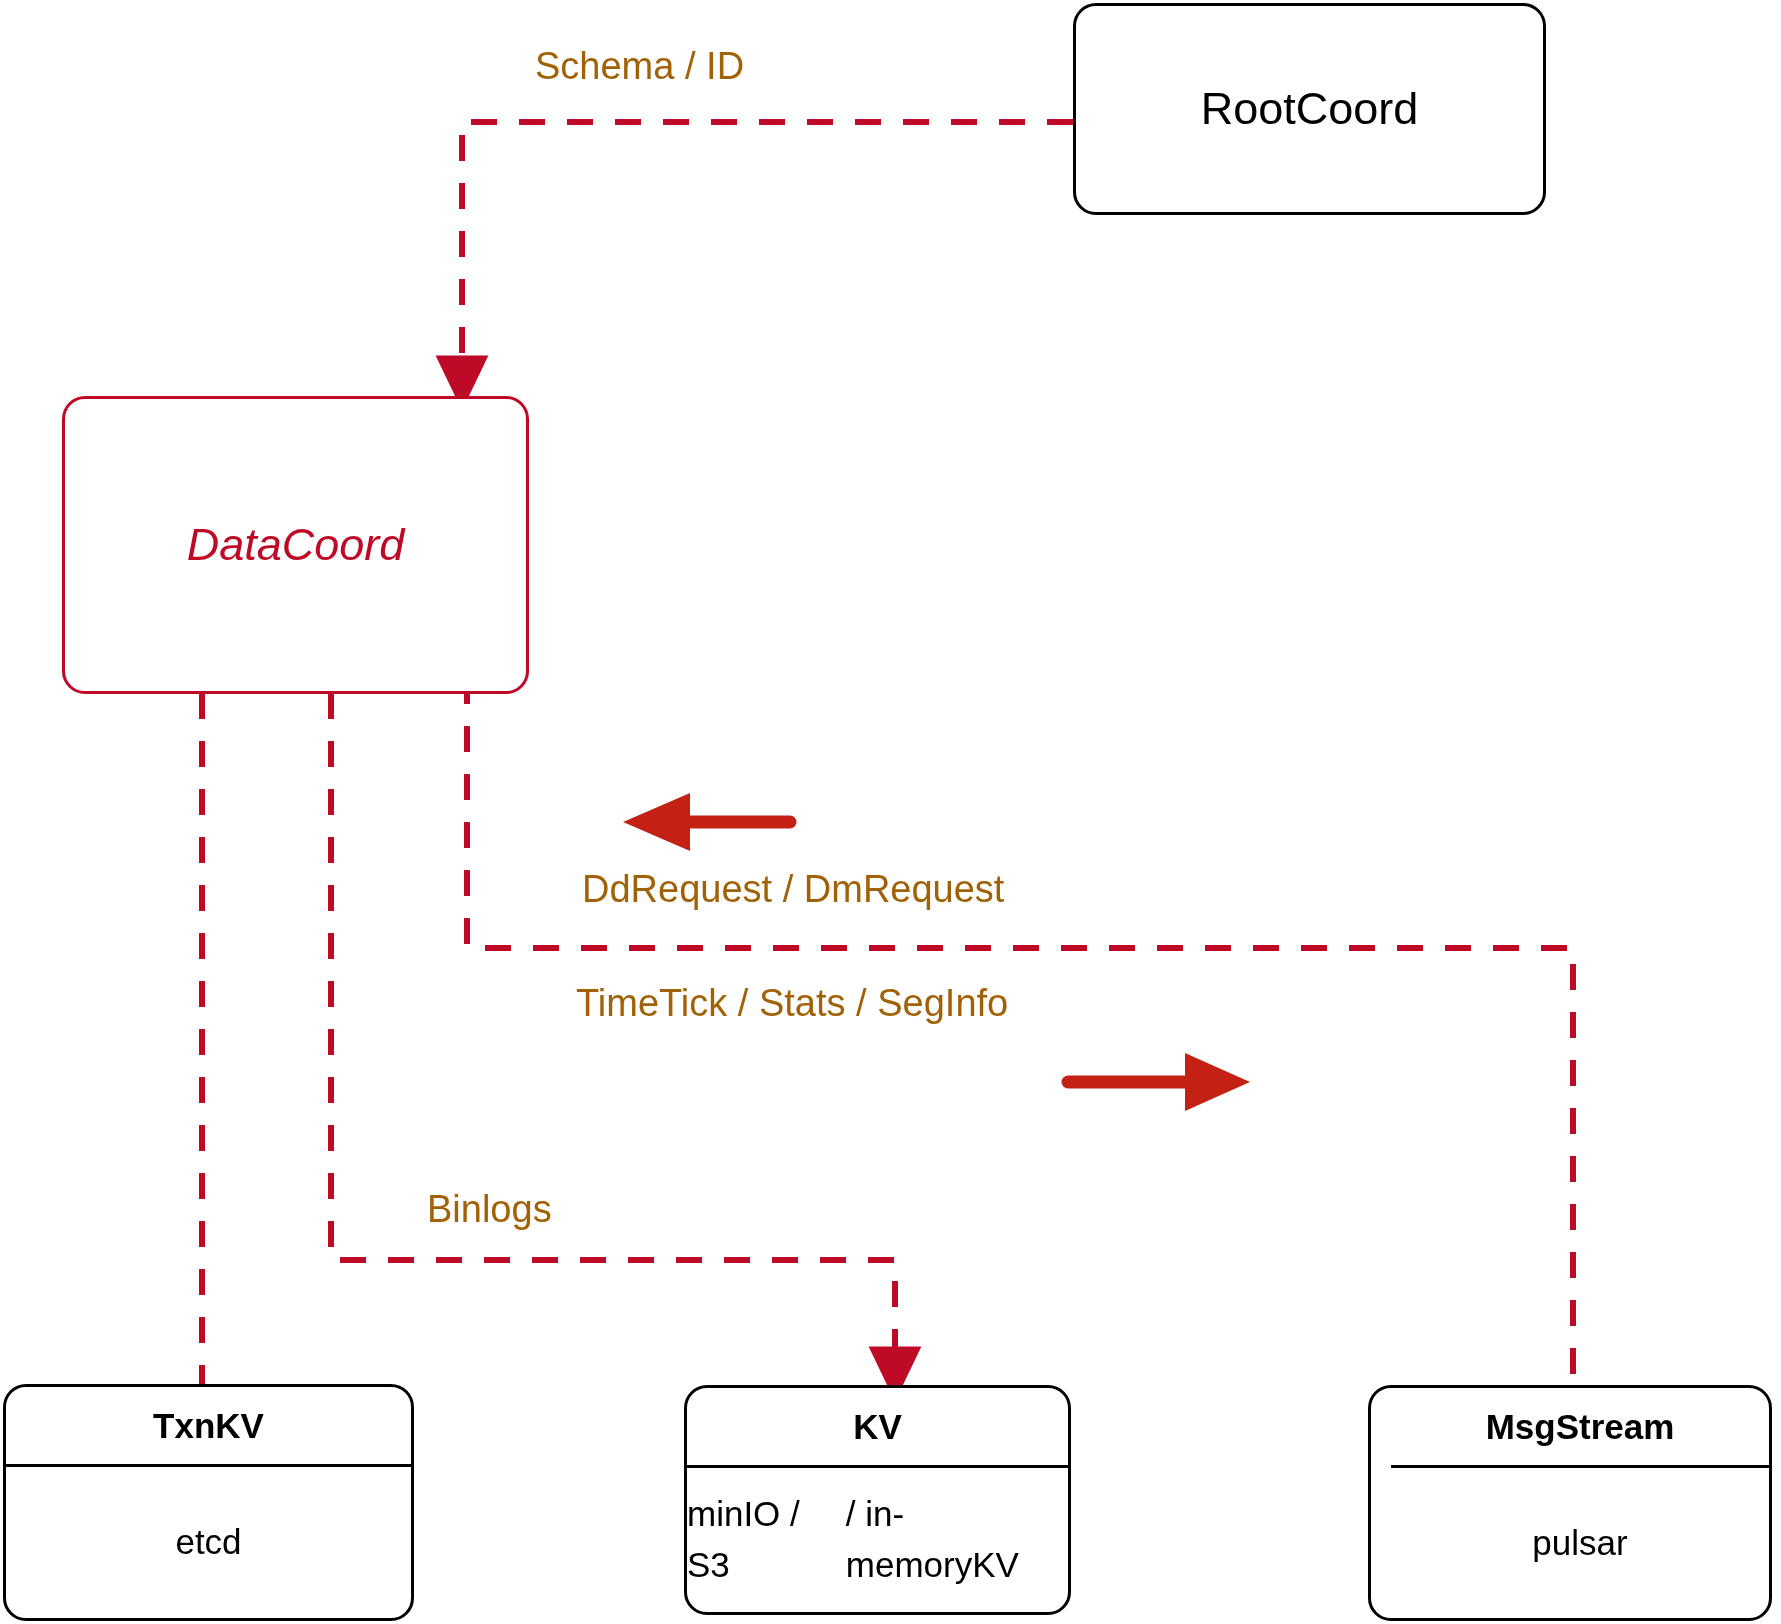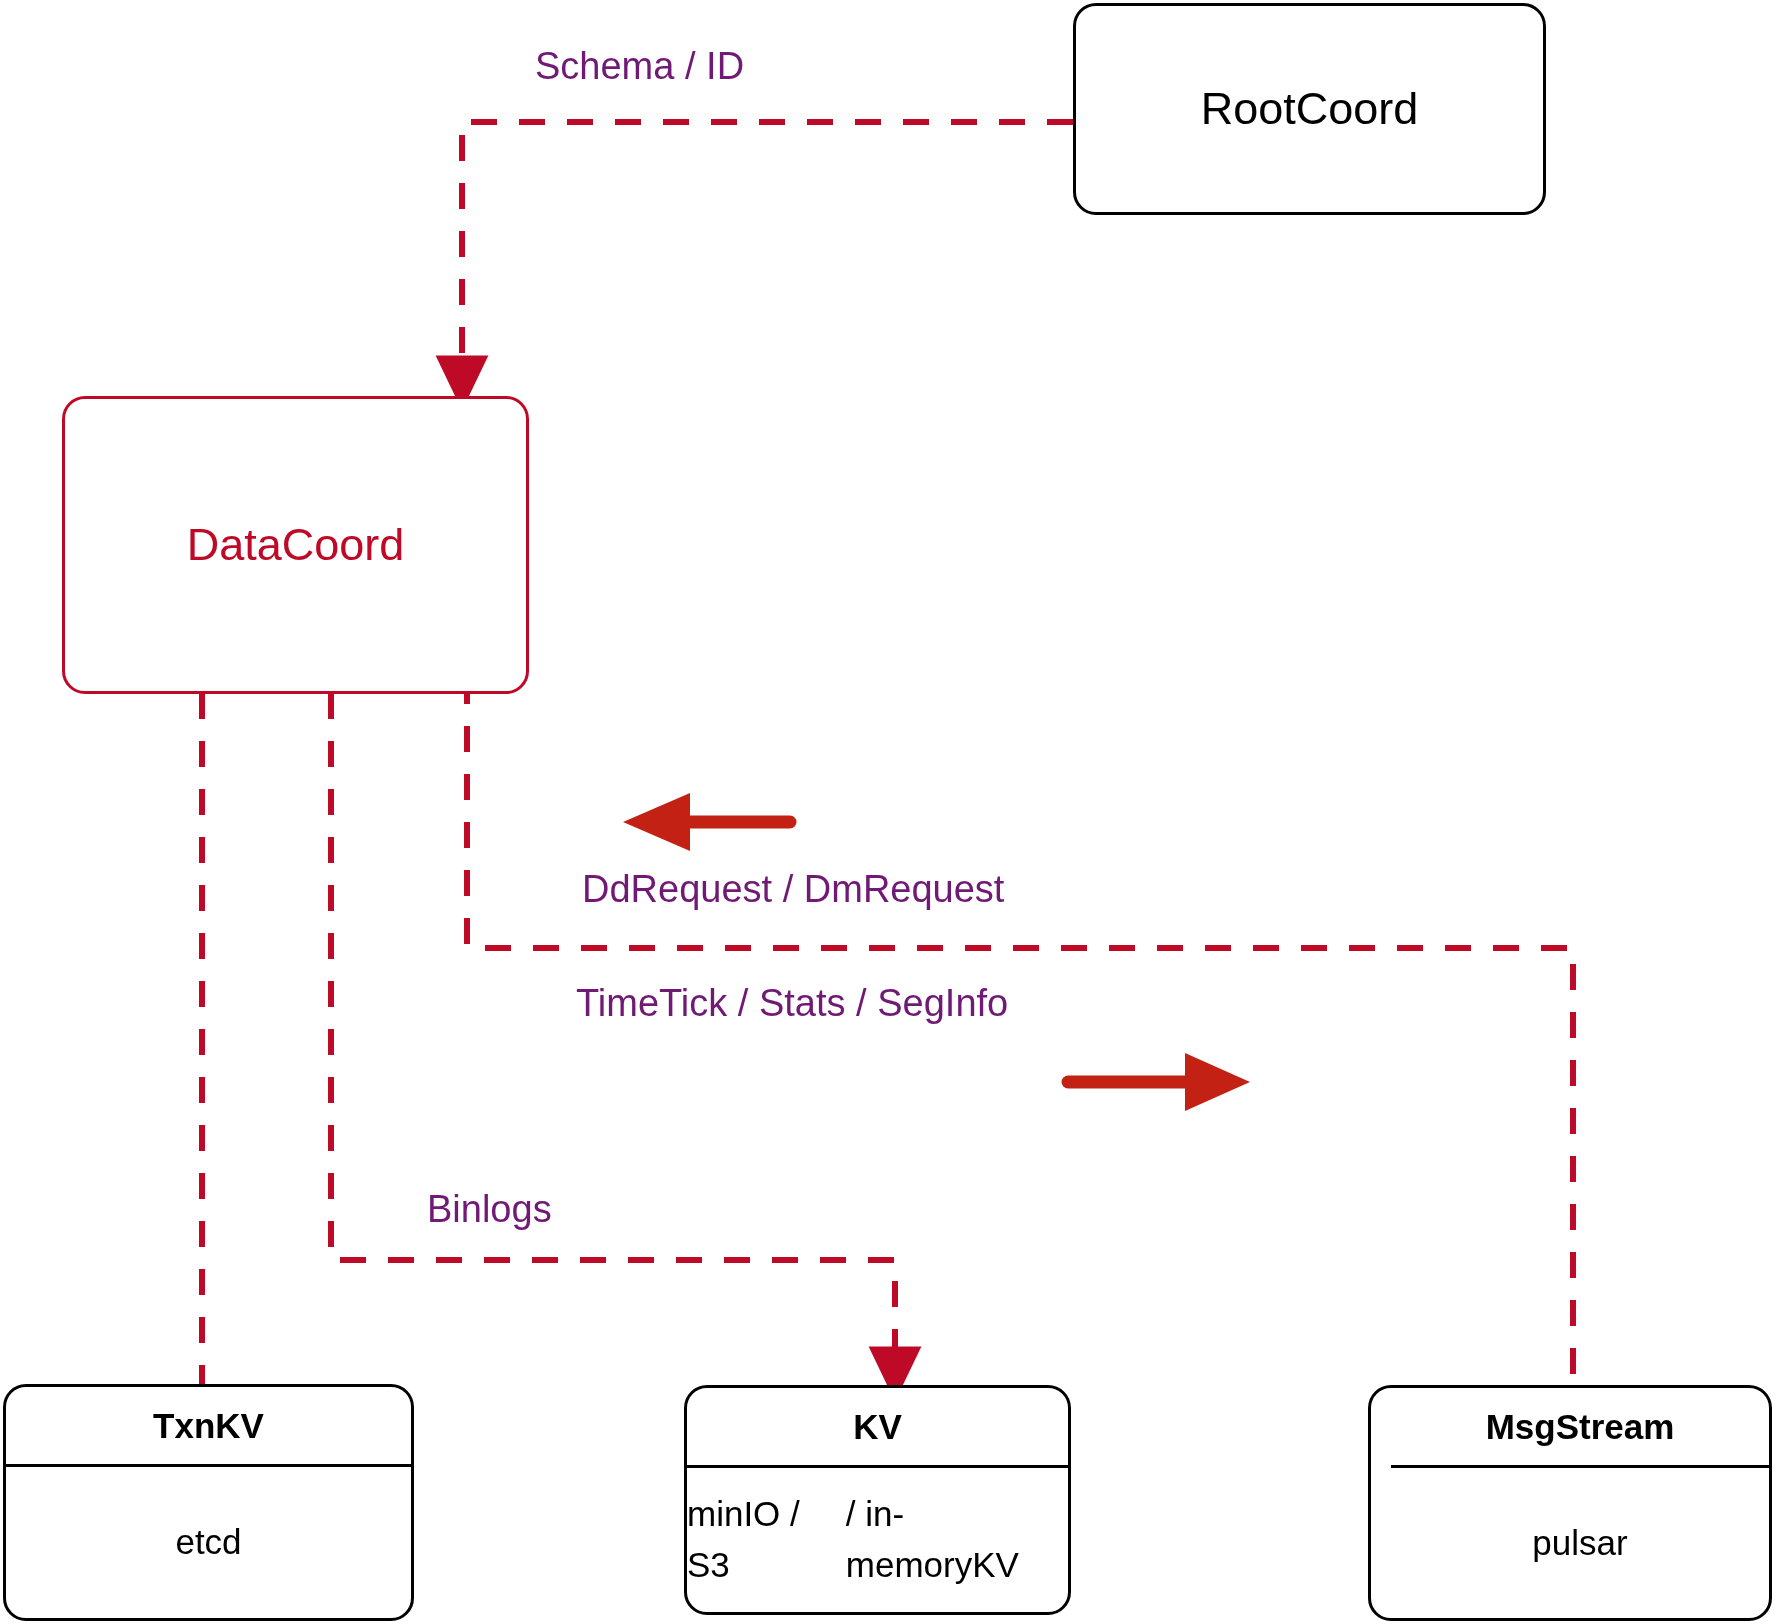--- a/index.html
+++ b/index.html
@@ -14,24 +14,24 @@
 
   .node-title{
     display:flex;align-items:center;justify-content:center;
     text-align:center;width:100%;box-sizing:border-box;
   }
   .hdr{font-weight:bold;font-size:35px;color:#000000;}
   .hdr-divider{border-bottom:3px solid #000000;}
   .body-txt{font-size:35px;color:#000000;line-height:1.45;}
 
   .plain-title{font-size:45px;color:#000000;}
-  .red-title{font-size:45px;color:#BE0A26;}
+  .red-title{font-size:45px;color:#BE0A26;font-style:italic;}
 
   .edge-label{
-    position:absolute;font-size:38px;color:#701a75;white-space:nowrap;
+    position:absolute;font-size:38px;color:#a16207;white-space:nowrap;
   }
 </style>
 </head>
 <body>
 
 <div id="stage">
 
   <svg id="wires" viewBox="0 0 1781 1624">
     <defs>
       <marker id="arrowDash" markerWidth="10" markerHeight="10" refX="4.6" refY="5" orient="auto" markerUnits="strokeWidth">

